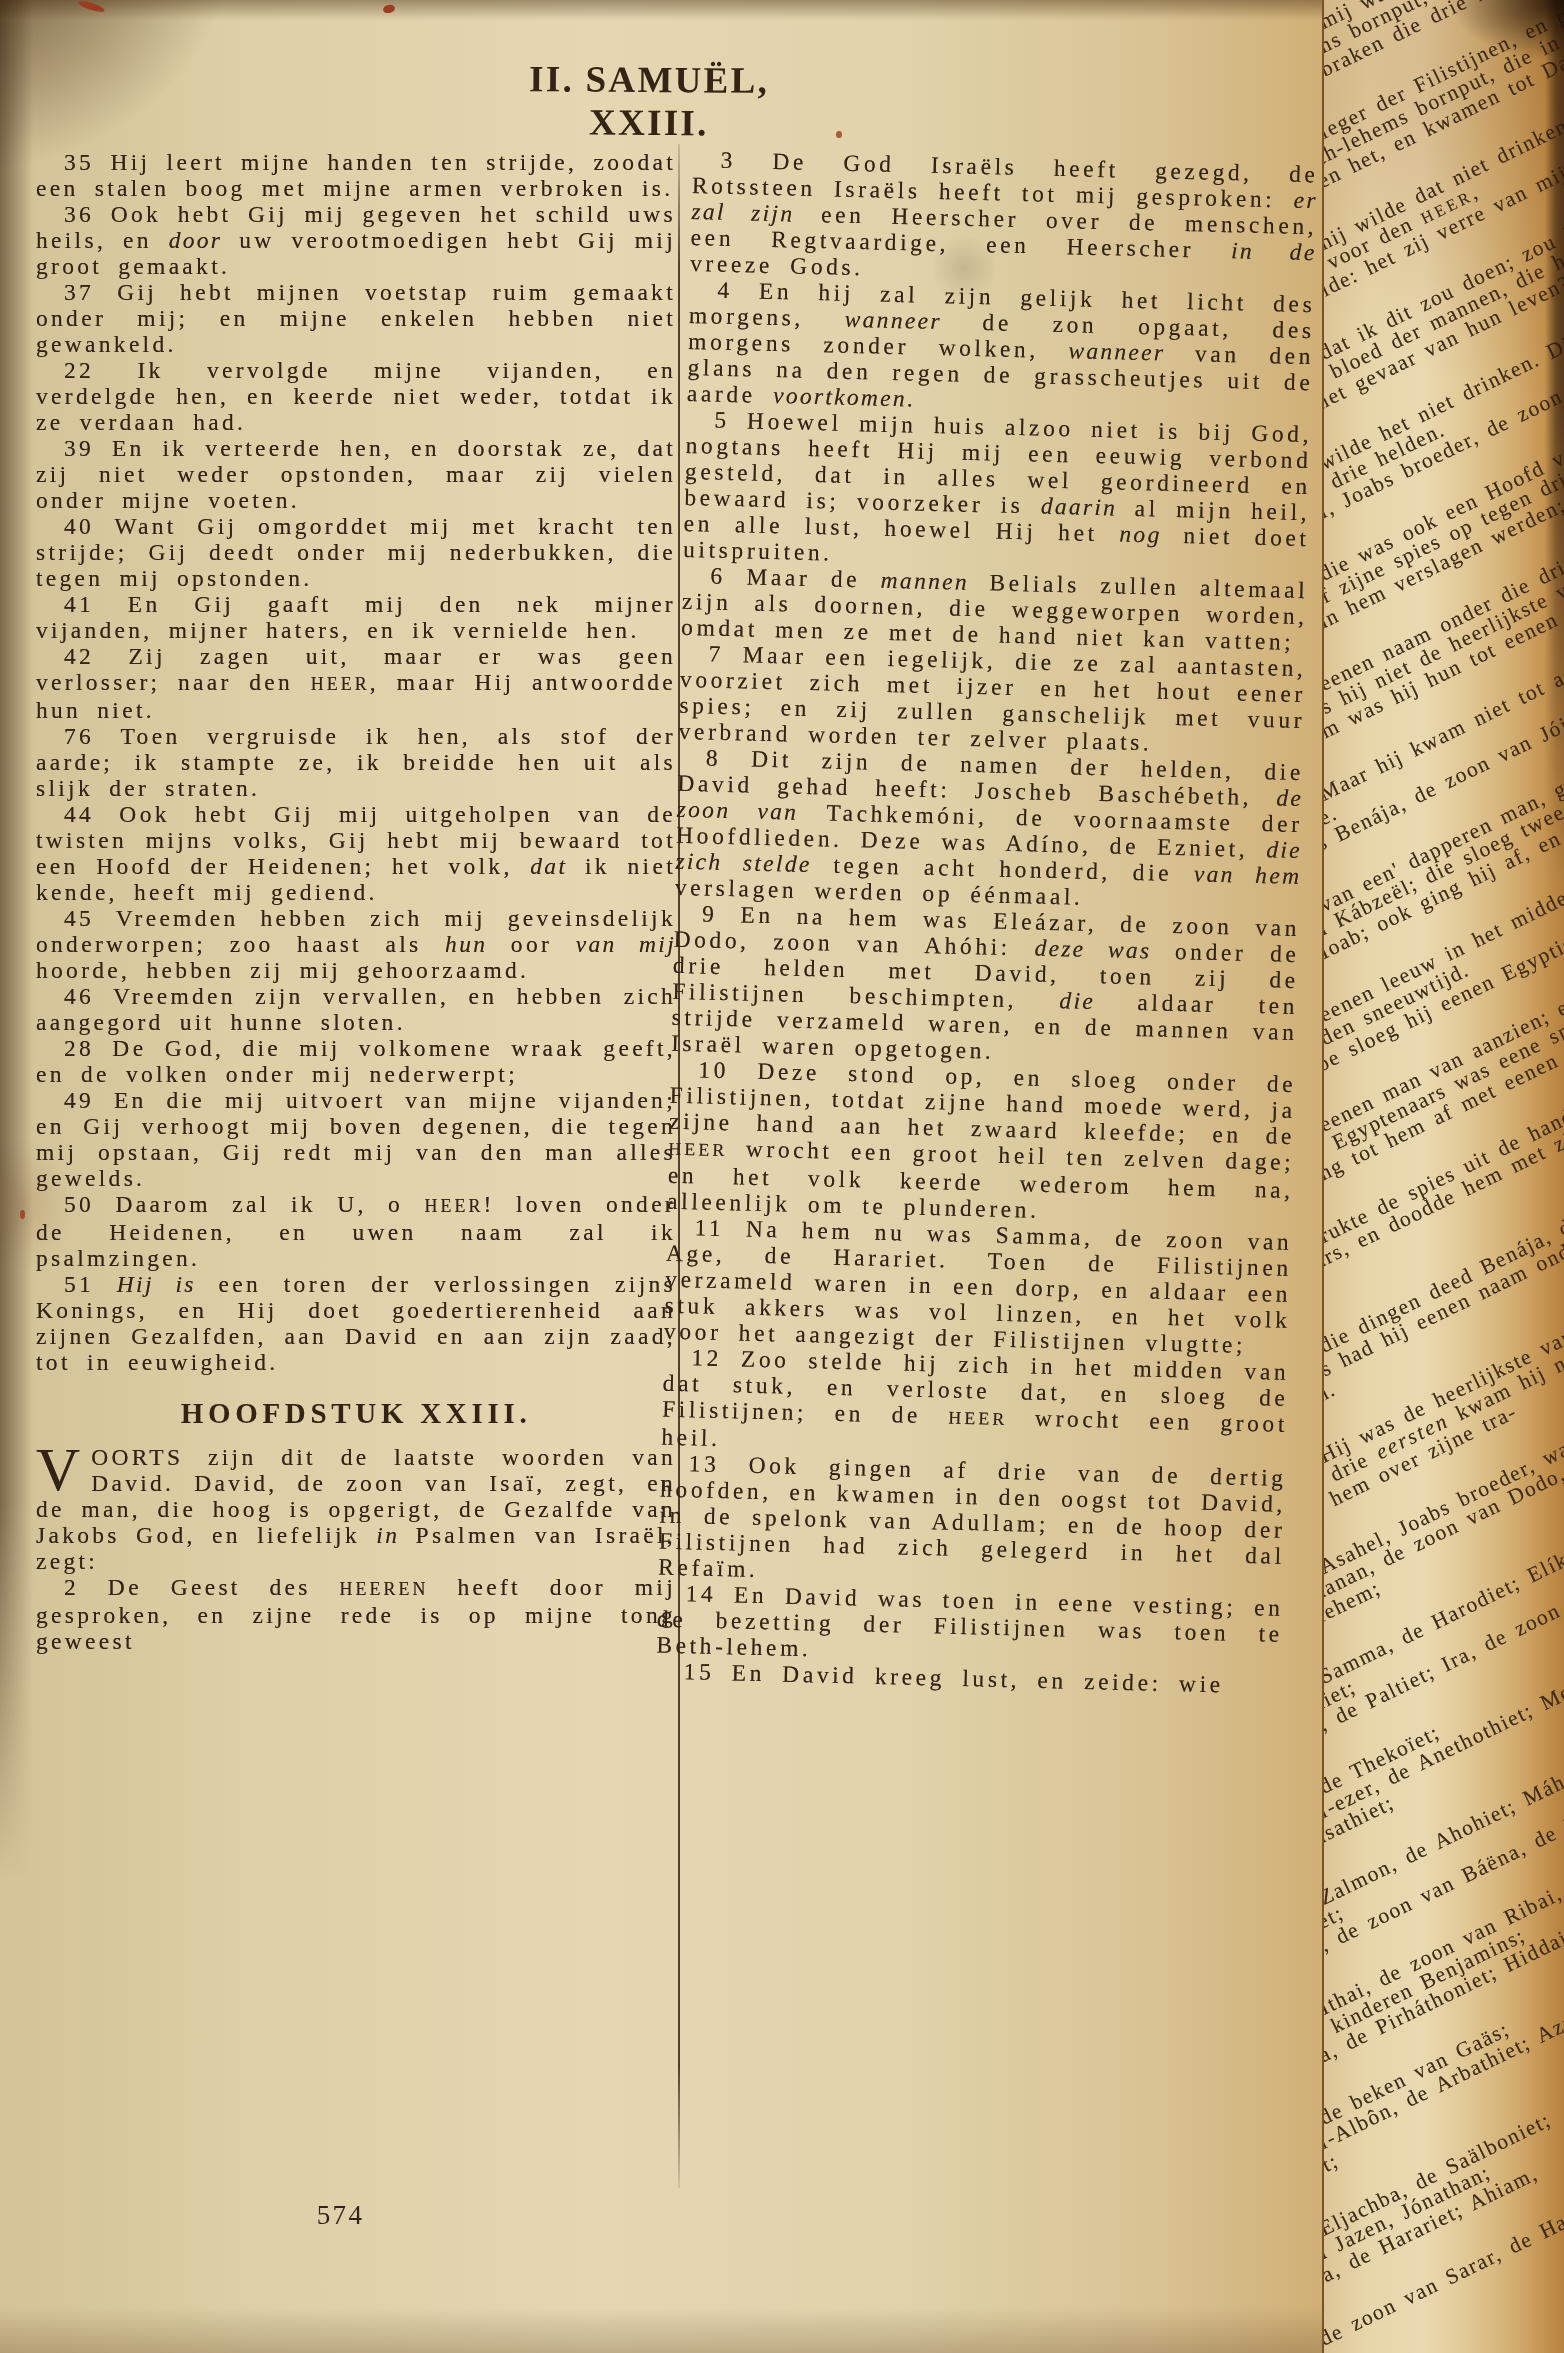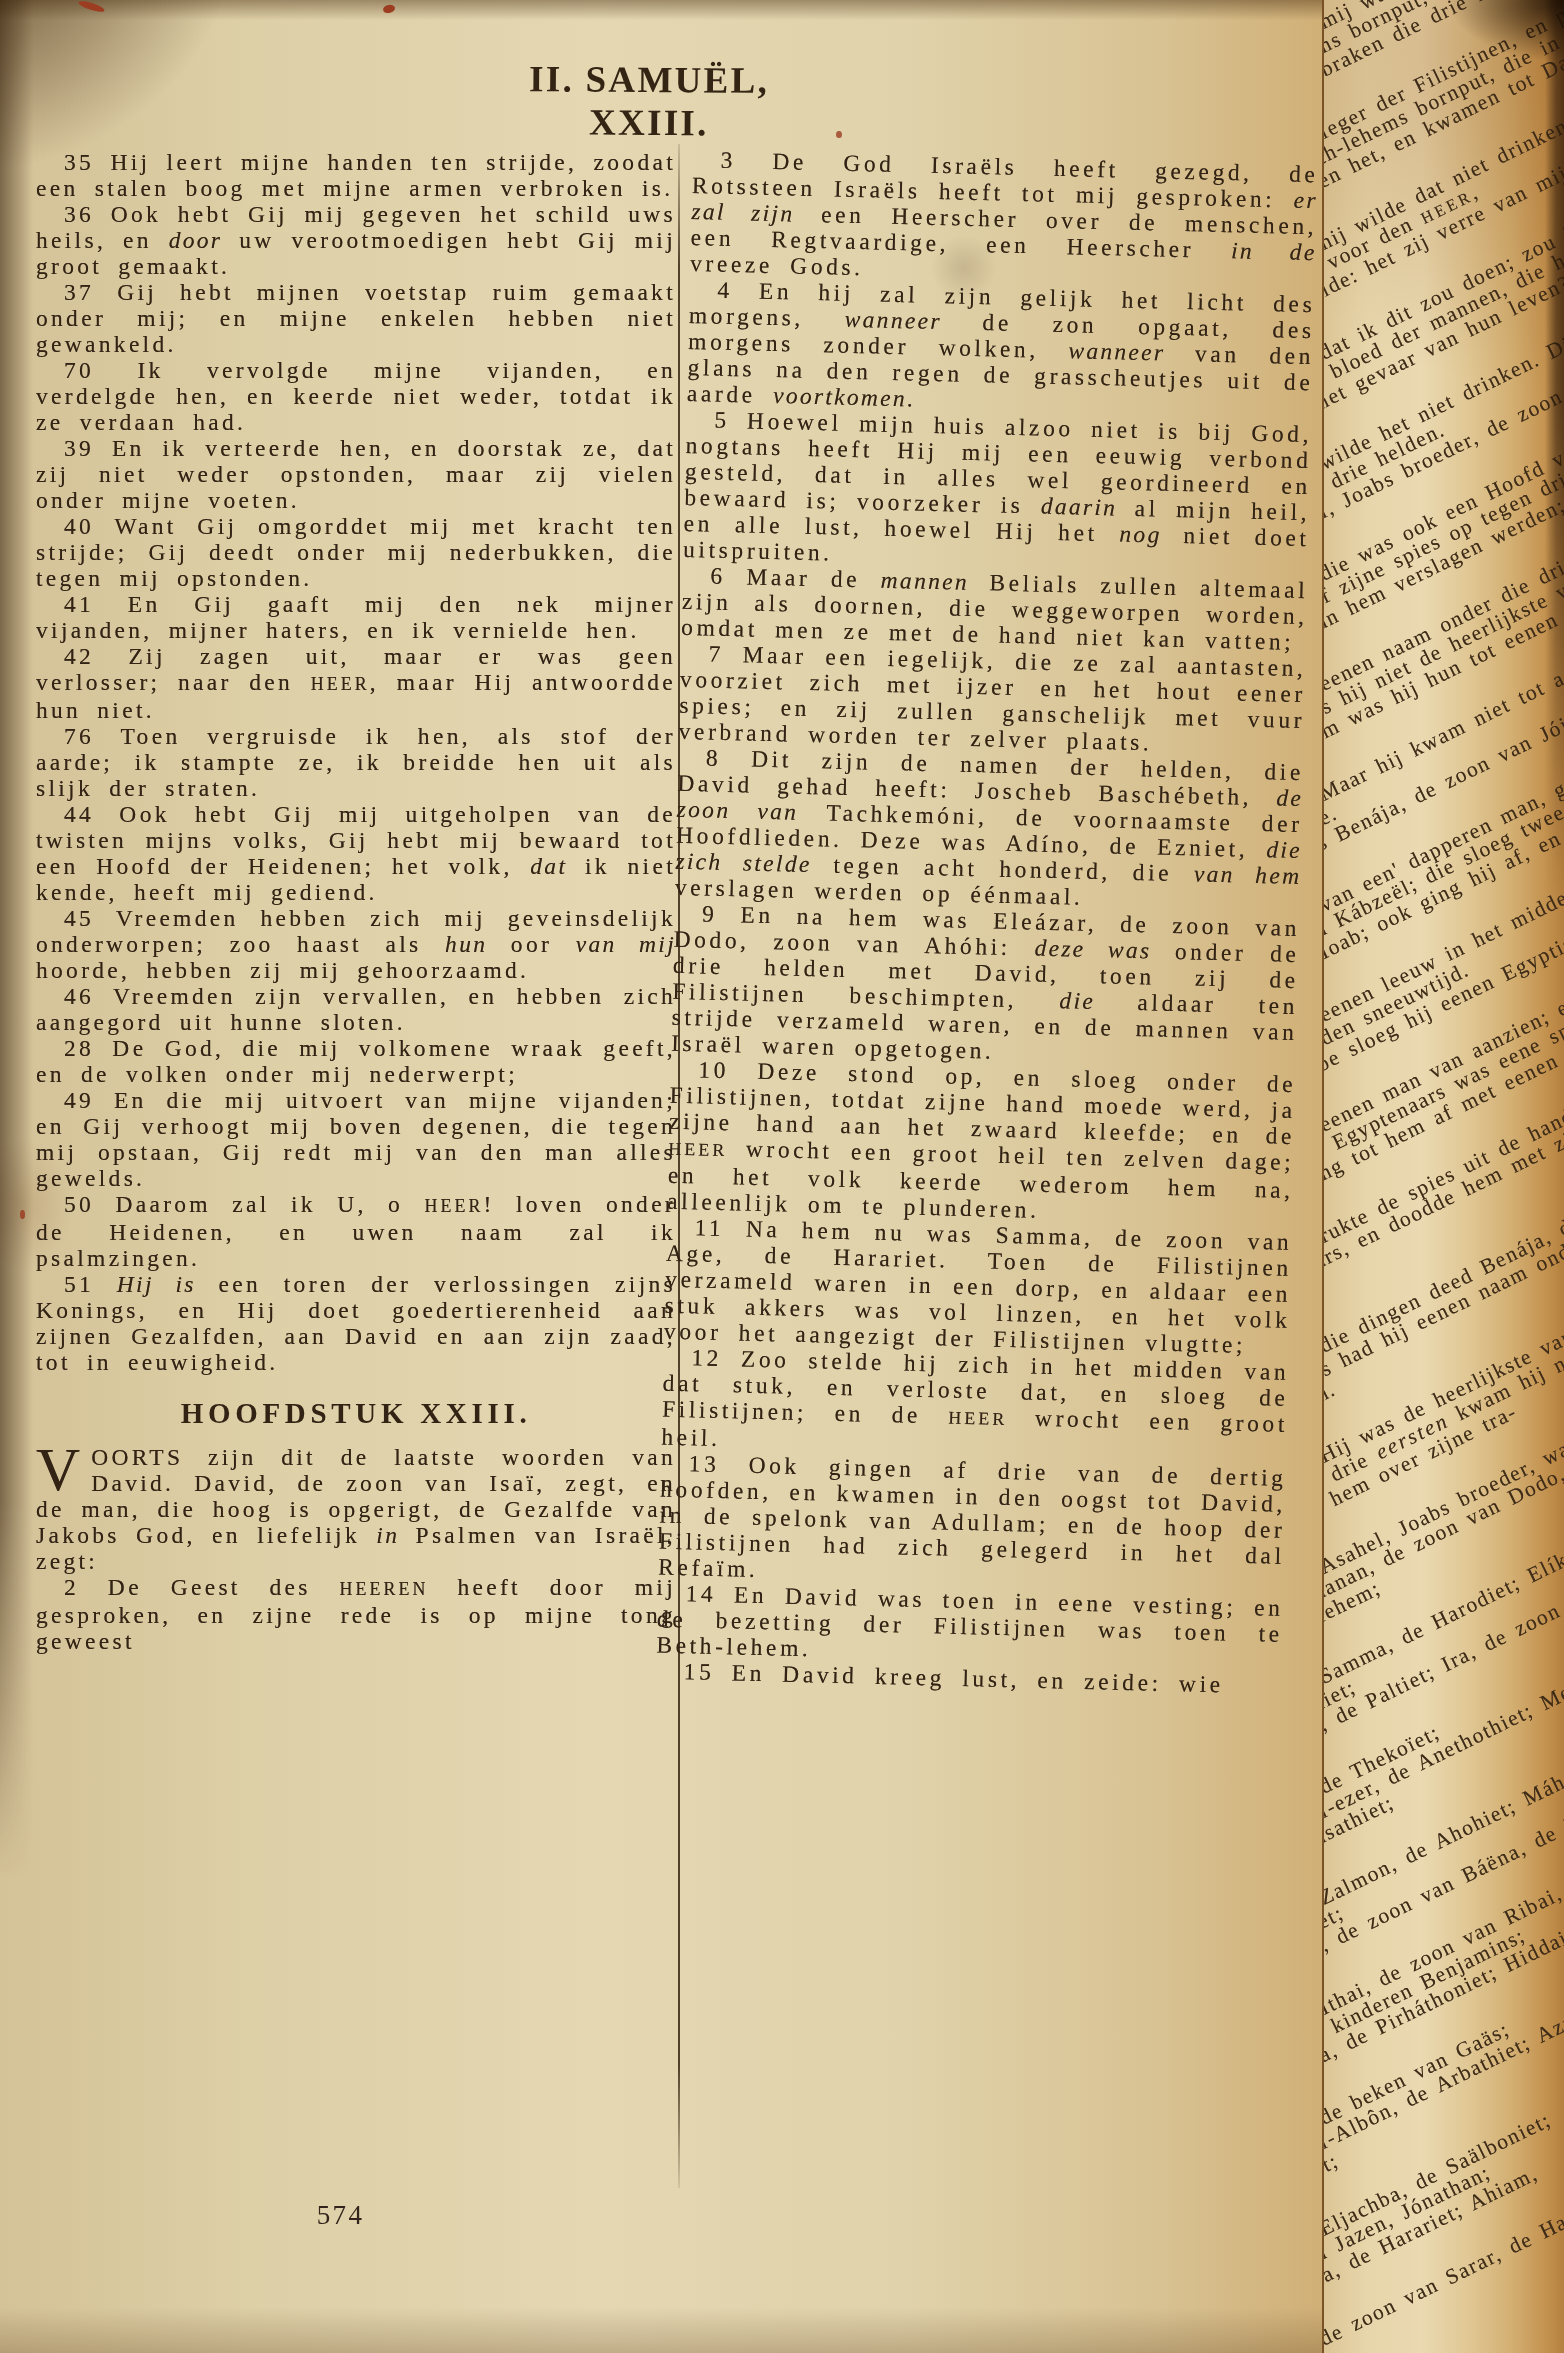--- a/index.html
+++ b/index.html
@@ -79,21 +79,21 @@
 <div class="page">
   <div class="left-edge"></div>
 
   <div class="header">II. SAMUËL, XXIII.</div>
 
   <div class="col col-left">
     <div id="left-verses">
         <p class="verse">35 Hij leert mijne handen ten strijde, zoodat een stalen boog met mijne armen verbroken is.</p>
         <p class="verse">36 Ook hebt Gij mij gegeven het schild uws heils, en <i>door</i> uw verootmoedigen hebt Gij mij groot gemaakt.</p>
         <p class="verse">37 Gij hebt mijnen voetstap ruim gemaakt onder mij; en mijne enkelen hebben niet gewankeld.</p>
-        <p class="verse">70 Ik vervolgde mijne vijanden, en verdelgde hen, en keerde niet weder, totdat ik ze verdaan had.</p>
+        <p class="verse">22 Ik vervolgde mijne vijanden, en verdelgde hen, en keerde niet weder, totdat ik ze verdaan had.</p>
         <p class="verse">39 En ik verteerde hen, en doorstak ze, dat zij niet weder opstonden, maar zij vielen onder mijne voeten.</p>
         <p class="verse">40 Want Gij omgorddet mij met kracht ten strijde; Gij deedt onder mij nederbukken, die tegen mij opstonden.</p>
         <p class="verse">41 En Gij gaaft mij den nek mijner vijanden, mijner haters, en ik vernielde hen.</p>
         <p class="verse">42 Zij zagen uit, maar er was geen verlosser; naar den <span class="sc">HEER</span>, maar Hij antwoordde hun niet.</p>
         <p class="verse">76 Toen vergruisde ik hen, als stof der aarde; ik stampte ze, ik breidde hen uit als slijk der straten.</p>
         <p class="verse">44 Ook hebt Gij mij uitgeholpen van de twisten mijns volks, Gij hebt mij bewaard tot een Hoofd der Heidenen; het volk, <i>dat</i> ik niet kende, heeft mij gediend.</p>
         <p class="verse">45 Vreemden hebben zich mij geveinsdelijk onderworpen; zoo haast als <i>hun</i> oor <i>van mij</i> hoorde, hebben zij mij gehoorzaamd.</p>
         <p class="verse">46 Vreemden zijn vervallen, en hebben zich aangegord uit hunne sloten.</p>
         <p class="verse">28 De God, die mij volkomene wraak geeft, en de volken onder mij nederwerpt;</p>
         <p class="verse">49 En die mij uitvoert van mijne vijanden; en Gij verhoogt mij boven degenen, die tegen mij opstaan, Gij redt mij van den man alles gewelds.</p>

